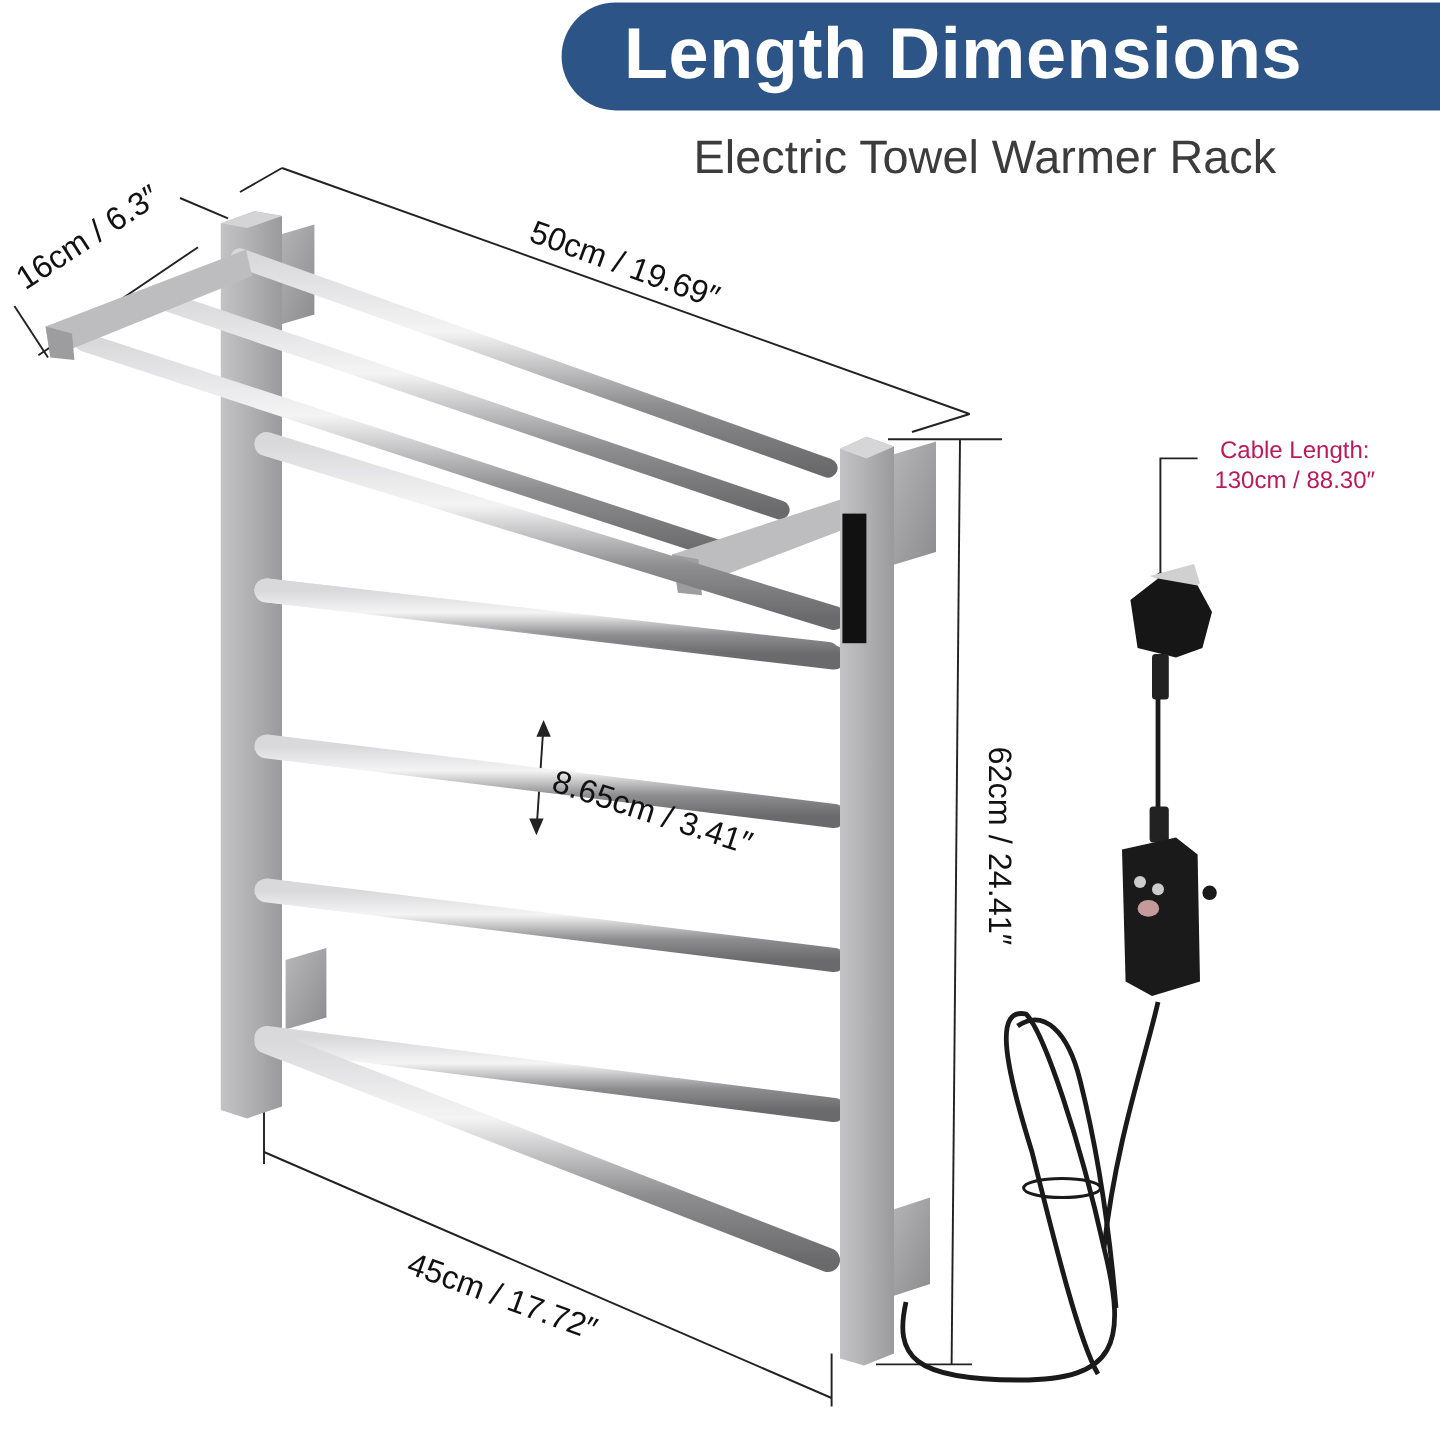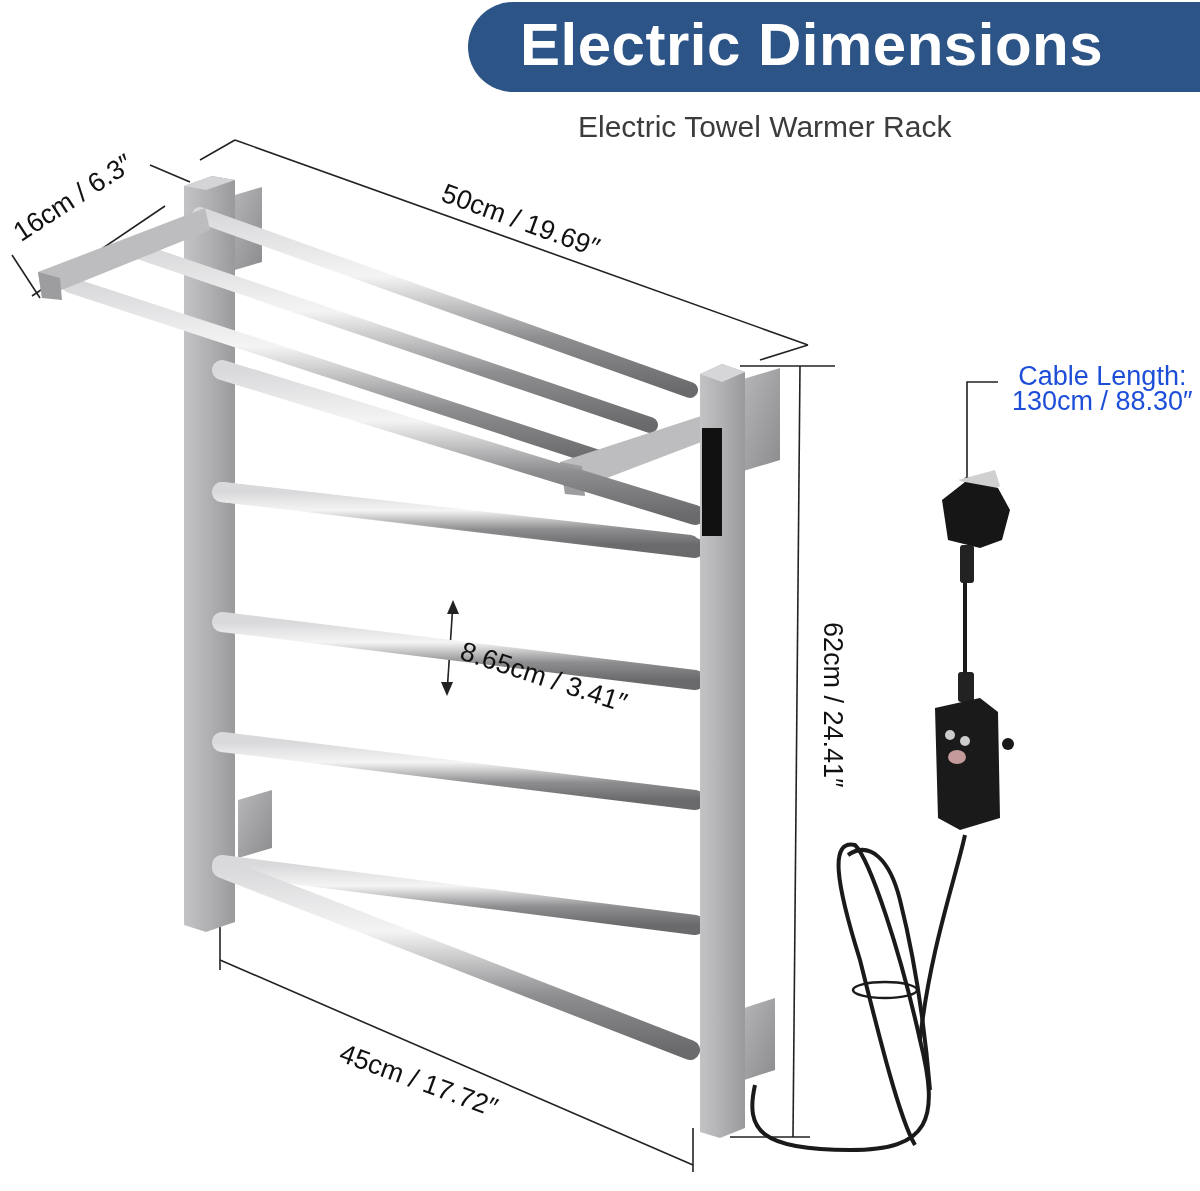--- a/index.html
+++ b/index.html
@@ -2,33 +2,33 @@
 <html><head>
   <meta charset="utf-8">
   <style>
     html, body { margin: 0; padding: 0; background: #ffffff; }
     body { width: 1200px; height: 1191px; position: relative; overflow: hidden;
            font-family: "Liberation Sans", sans-serif; }
     .banner { position: absolute; left: 468px; top: 2px; width: 760px; height: 90px;
               background: #2d5486; border-radius: 46px 0 0 46px; }
     .banner-title { position: absolute; left: 520px; top: 10px; font-size: 60px; font-weight: bold;
                     color: #ffffff; letter-spacing: 0.5px; white-space: nowrap; }
-    .subtitle { position: absolute; left: 578px; top: 110px; font-size: 30px; color: #3c3c3c;
+    .subtitle { position: absolute; left: 578px; top: 110px; font-size: 39px; color: #3c3c3c;
                 white-space: nowrap; }
     svg.art { position: absolute; left: 0; top: 0; }
     .label { position: absolute; font-size: 27px; color: #111; white-space: nowrap;
              transform-origin: 0 0; }
-    .cable-label { position: absolute; left: 1012px; top: 364px; font-size: 27px; color: #1d4ed8;
+    .cable-label { position: absolute; left: 1012px; top: 364px; font-size: 20px; color: #be185d;
                    text-align: center; line-height: 25px; }
   </style>
 </head>
 <body>
 
 <div class="banner"></div>
-<div class="banner-title">Electric Dimensions</div>
+<div class="banner-title">Length Dimensions</div>
 <div class="subtitle">Electric Towel Warmer Rack</div>
 
 <svg class="art" width="1200" height="1191" viewBox="0 0 1200 1191">
   <defs>
     <linearGradient id="bar" x1="0" y1="0" x2="0" y2="1">
       <stop offset="0" stop-color="#d9d9db"></stop>
       <stop offset="0.35" stop-color="#f4f4f5"></stop>
       <stop offset="0.7" stop-color="#8e8e90"></stop>
       <stop offset="1" stop-color="#6a6a6c"></stop>
     </linearGradient>

